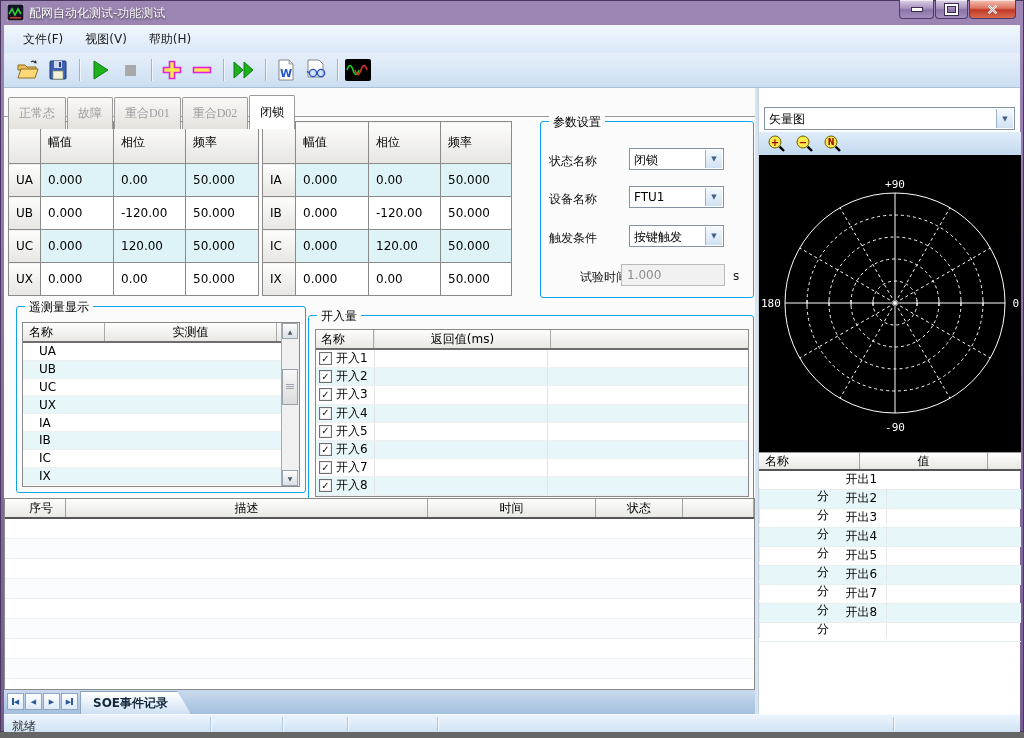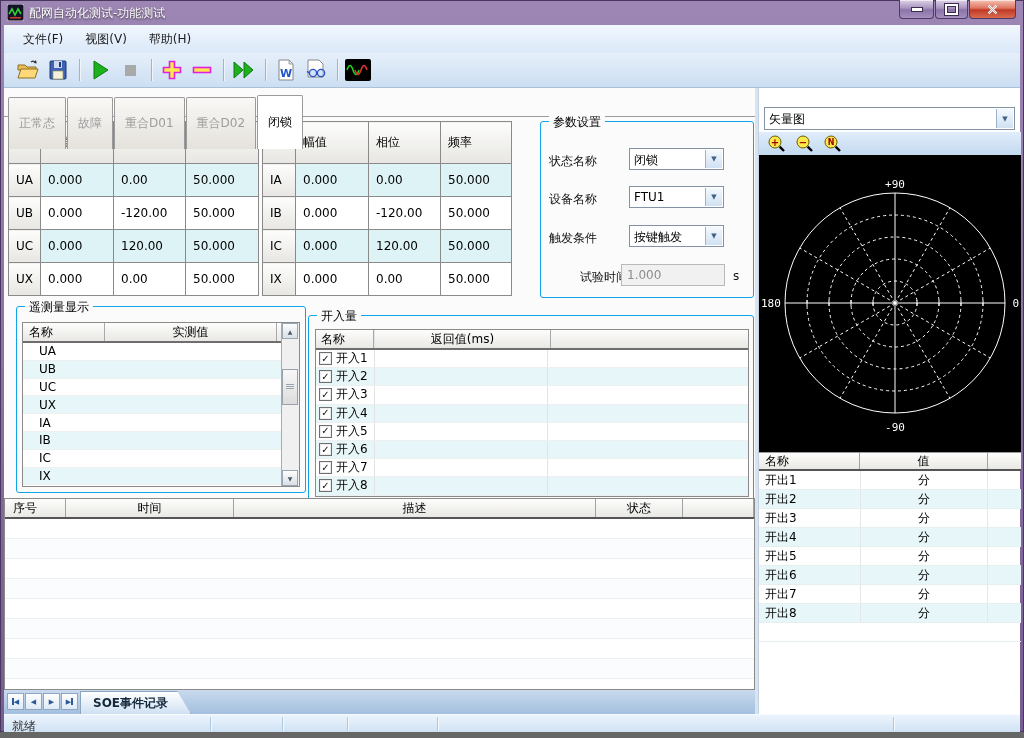--- a/index.html
+++ b/index.html
@@ -24,23 +24,23 @@
            background:linear-gradient(#f1f7fe,#dae8f8);display:flex;align-items:center;padding-left:8px;}
   .menu-item{padding:4px 11px;color:#1c1c1c;}
   .toolbar{position:absolute;left:4px;top:53px;width:1016px;height:35px;box-sizing:border-box;
            background:linear-gradient(#e6effa,#cbdef2);border-bottom:1px solid #a9c0d7;
            display:flex;align-items:center;padding-left:10px;}
   .tb-btn{width:28px;height:26px;display:flex;align-items:center;justify-content:center;margin-right:2px;}
   .tb-sep{width:1px;height:22px;background:#9db4ca;border-right:1px solid #eff5fb;margin:0 5px;}
   
   .client{position:absolute;left:4px;top:88px;width:1016px;height:626px;background:#fbfbfb;}
   .tabstrip{position:absolute;left:4px;top:7px;display:flex;align-items:flex-end;z-index:2;}
-  .tab{height:19px;padding:16px 10px;margin-right:1px;display:flex;align-items:center;
+  .tab{height:19px;padding:6px 10px;margin-right:1px;display:flex;align-items:center;
        background:linear-gradient(#f9f8f6,#e5e2dc);border:1px solid #9a9a9a;border-bottom:none;
-       border-radius:2px 2px 0 0;color:#9d9d9d;}
+       border-radius:2px 2px 0 0;color:#9d9d9d;font-family:Liberation Serif, serif;}
   .tab.active{height:21px;background:#fff;color:#000;}
   .pane-line{position:absolute;left:0;top:28px;width:751px;height:1px;background:#9a9a9a;}
   
   .gridbox{position:absolute;}
   table.grid{border-collapse:collapse;table-layout:fixed;background:#fff;}
   .grid th,.grid td{border:1px solid #8a8a8a;padding:0 0 0 7px;text-align:left;font-weight:normal;font-size:12px;overflow:hidden;}
   .grid thead tr{height:42px;}
   .grid tbody tr{height:33px;}
   .grid th,.grid .rowlabel{background:linear-gradient(#fdfdfc,#e7e6e2);}
   .grid td.c{background:#def3f6;}
@@ -78,21 +78,21 @@
   .in-name{width:58px;box-sizing:border-box;display:flex;align-items:center;}
   .in-act{width:173px;box-sizing:border-box;border-left:1px solid #e2e4e4;height:100%;}
   .in-back{width:177px;box-sizing:border-box;border-left:1px solid #e2e4e4;height:100%;}
   .cb{width:11px;height:11px;margin:0 4px 0 3px;border:1px solid #6f6f6f;background:#fff;
       display:inline-flex;align-items:center;justify-content:center;font-size:10px;line-height:1;color:#111;
       box-shadow:inset 0 0 0 1px #ececec;}
   
   .events{position:absolute;left:0;top:410px;width:751px;height:192px;background:#fff;border:1px solid #8a8a8a;box-sizing:border-box;}
   .ev-header{display:flex;height:20px;background:linear-gradient(#fdfdfc,#e9e8e4);border-bottom:2px solid #555;box-sizing:border-box;}
   .ev-h{border-right:1px solid #a2a2a2;box-sizing:border-box;display:flex;align-items:center;justify-content:center;}
-  .ev-c0{width:61px;justify-content:flex-start;padding-left:8px;}
+  .ev-c0{width:61px;justify-content:flex-start;padding-left:24px;}
   .ev-c1{width:168px;}.ev-c2{width:362px;}.ev-c3{width:87px;}
   .ev-fill{flex:1;}
   .ev-row{height:19px;border-bottom:1px solid #efefef;}
   .ev-row.alt{background:#fafcfd;}
   
   .navbar{position:absolute;left:0;top:602px;width:751px;height:24px;background:linear-gradient(#c9daee,#a4bfde);}
   .nav-btn{position:absolute;top:3px;width:17px;height:17px;background:linear-gradient(#fefefe,#dfeaf6);
            border:1px solid #8fa7c2;box-sizing:border-box;display:flex;align-items:center;justify-content:center;
            font-size:7px;color:#2a5a9c;}
   .nav-bar-mark{width:2px;height:7px;background:#2a5a9c;}
@@ -109,21 +109,21 @@
   .splitter{position:absolute;left:751px;top:0;width:3px;height:626px;background:#d6e4f3;}
   .rightpanel{position:absolute;left:754px;top:0;width:262px;height:626px;background:#fff;border-left:1px solid #c2cfdd;box-sizing:border-box;}
   .rp-combo{left:5px;top:19px;width:251px;height:23px;}
   .zoomstrip{position:absolute;left:0;top:44px;width:262px;height:23px;background:linear-gradient(#e0edfb,#c3d9ef);display:flex;align-items:center;padding-left:6px;box-sizing:border-box;}
   .zoom-btn{width:24px;height:20px;display:flex;align-items:center;justify-content:center;margin-right:4px;}
   .chartbox{position:absolute;left:0;top:67px;width:262px;height:297px;background:#000;}
   .outputs{position:absolute;left:0;top:364px;width:262px;}
   .out-header{display:flex;height:19px;background:linear-gradient(#fdfdfc,#e9e8e4);border-top:1px solid #9b9b9b;border-bottom:2px solid #555;box-sizing:border-box;}
   .out-hname{width:101px;padding-left:6px;border-right:1px solid #a2a2a2;display:flex;align-items:center;box-sizing:border-box;}
   .out-hval{width:128px;border-right:1px solid #a2a2a2;display:flex;align-items:center;justify-content:center;box-sizing:border-box;}
-  .out-row{display:flex;height:18px;align-items:center;border-bottom:1px solid #e7eef0;}
+  .out-row{display:flex;height:18px;align-items:center;border-bottom:1px solid #e7eef0;flex-direction:column;}
   .out-row.alt{background:#e7f6f8;}
   .out-name{width:101px;padding-left:6px;box-sizing:border-box;}
   .out-val{width:128px;text-align:center;border-left:1px solid #e2e8ea;border-right:1px solid #e2e8ea;box-sizing:border-box;align-self:stretch;display:flex;align-items:center;justify-content:center;}
   .polar-label{font-family:"DejaVu Sans Mono","Liberation Mono",monospace;font-size:11px;fill:#fff;}
 </style>
 </head>
 <body>
 
 <div id="win">
 
@@ -479,22 +479,22 @@
               <span class="in-act"></span>
               <span class="in-back"></span>
             </div>
           </div>
       </div>
     </div>
 
     <div class="events">
       <div class="ev-header" id="events-header">
           <div class="ev-h ev-c0">序号</div>
+          <div class="ev-h ev-c2">描述</div>
           <div class="ev-h ev-c1">时间</div>
-          <div class="ev-h ev-c2">描述</div>
           <div class="ev-h ev-c3">状态</div>
           <div class="ev-h ev-fill"></div>
         </div>
       <div id="events-body">
           <div class="ev-row"></div>
           <div class="ev-row alt"></div>
           <div class="ev-row"></div>
           <div class="ev-row alt"></div>
           <div class="ev-row"></div>
           <div class="ev-row alt"></div>

